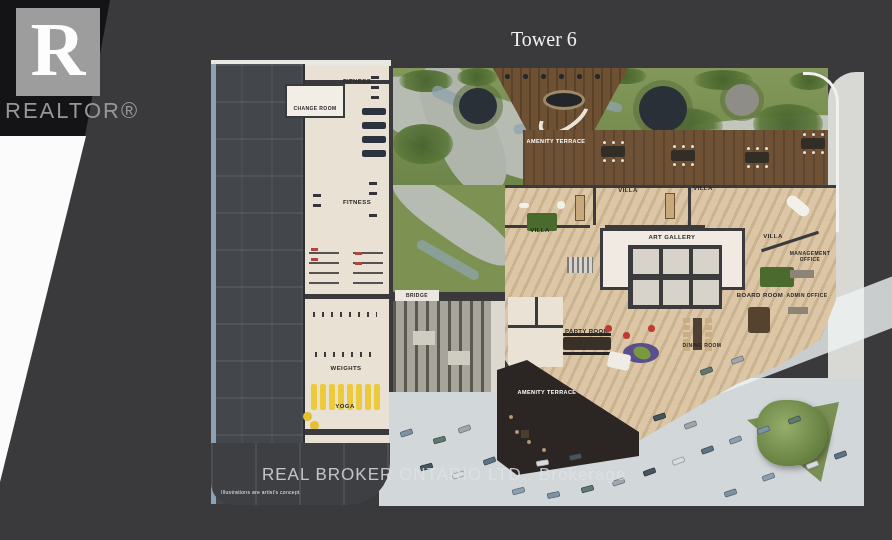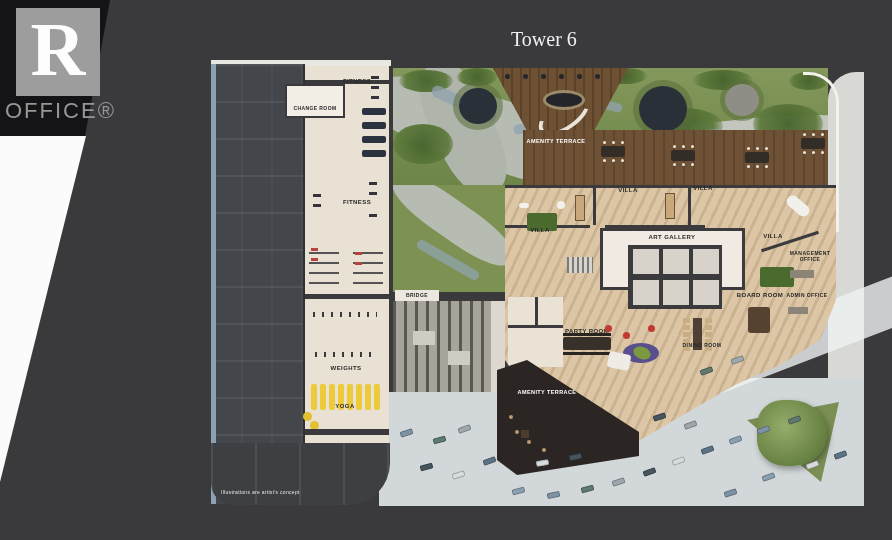--- a/index.html
+++ b/index.html
@@ -139,21 +139,21 @@
 <body>
 
 <div id="stage">
 
   <div class="wedge"></div>
   <div class="black-corner"></div>
 
   <div class="logo-sq">
     <div class="logo-r">R</div>
   </div>
-  <div class="logo-word">OFFICE®</div>
+  <div class="logo-word">REALTOR®</div>
 
   <div class="title t-tower">Tower 6</div>
 
   <div id="plan">
 
     <div class="sidewalk"></div>
     <div class="road"></div>
     <div class="road-band"></div>
 
     <div class="top-strip"></div>
@@ -395,14 +395,15 @@
         <div class="car" style="left: 623px; top: 392px; transform: rotate(-20deg); background: rgb(92, 115, 134);"></div>
         <div class="car" style="left: 551px; top: 414px; transform: rotate(-20deg); background: rgb(138, 160, 176);"></div>
         <div class="car" style="left: 513px; top: 430px; transform: rotate(-18deg); background: rgb(125, 147, 164);"></div>
         <div class="car" style="left: 489px; top: 308px; transform: rotate(-20deg); background: rgb(95, 120, 112);"></div>
         <div class="car" style="left: 520px; top: 297px; transform: rotate(-20deg); background: rgb(158, 167, 173);"></div>
         <div class="car" style="left: 358px; top: 394px; transform: rotate(-12deg); background: rgb(70, 84, 94);"></div>
         <div class="car" style="left: 325px; top: 400px; transform: rotate(-10deg); background: rgb(216, 220, 223);"></div>
       </div>
   </div>
 
+  <div class="brokerage">REAL BROKER ONTARIO LTD., Brokerage</div>
   <div class="disclaimer">Illustrations are artist's concept</div>
 </div>
 
 </body></html>

